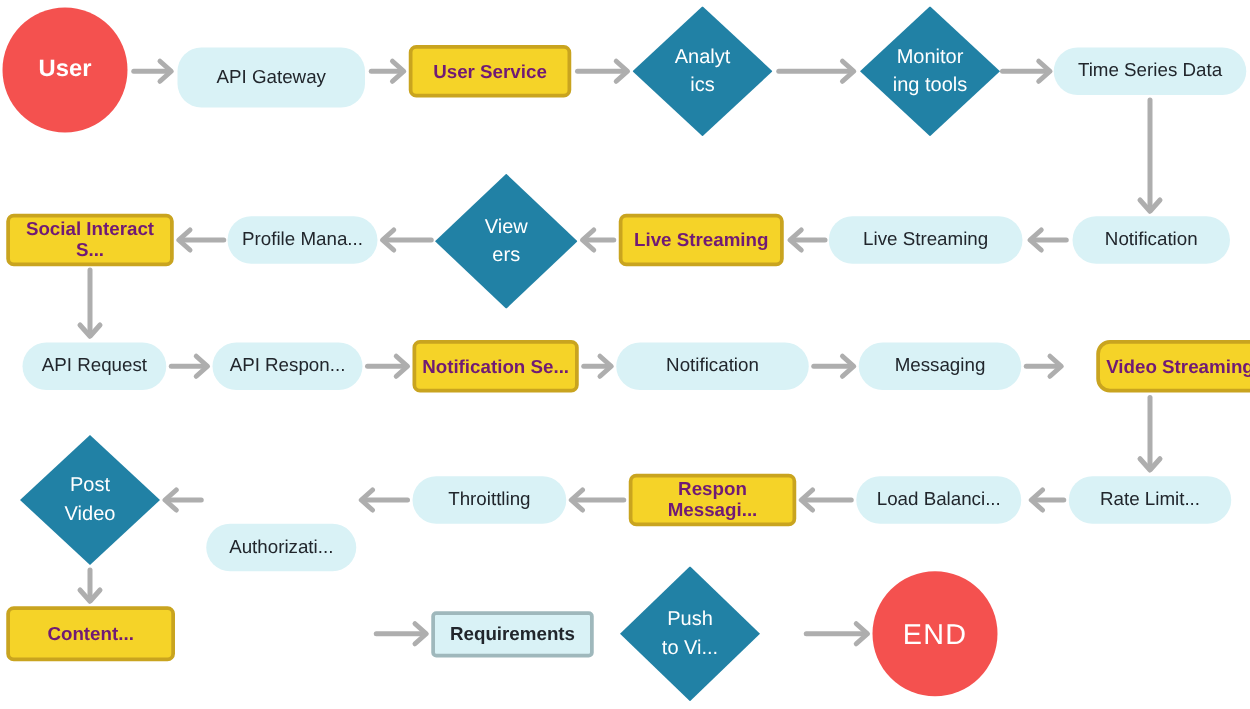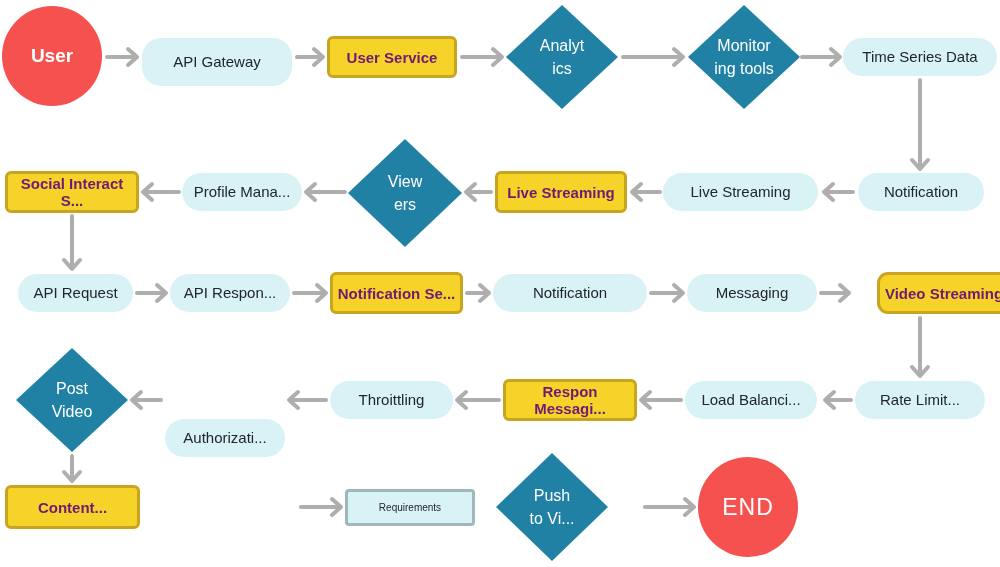--- a/index.html
+++ b/index.html
@@ -28,21 +28,21 @@
     background:var(--teal); color:#ffffff; font-size:16px; line-height:1.45;
     clip-path:polygon(50% 0, 100% 50%, 50% 100%, 0 50%);
   }
   .circle{
     background:var(--red); border-radius:50%; color:#ffffff;
     font-weight:bold; font-size:19px;
   }
   .circle.end-style{font-weight:normal; font-size:23px; letter-spacing:1px;}
   .req{
     background:var(--cyan); border:3px solid var(--reqborder); border-radius:4px;
-    color:var(--textdark); font-size:10px; font-weight:normal;
+    color:var(--textdark); font-size:15px; font-weight:bold;
   }
   #arrow-layer{position:absolute; left:0; top:0; width:1000px; height:567px; pointer-events:none;}
 </style>
 </head>
 <body>
 
 <div id="canvas">
 
   <svg id="arrow-layer" viewBox="0 0 1000 567">
       <g>

